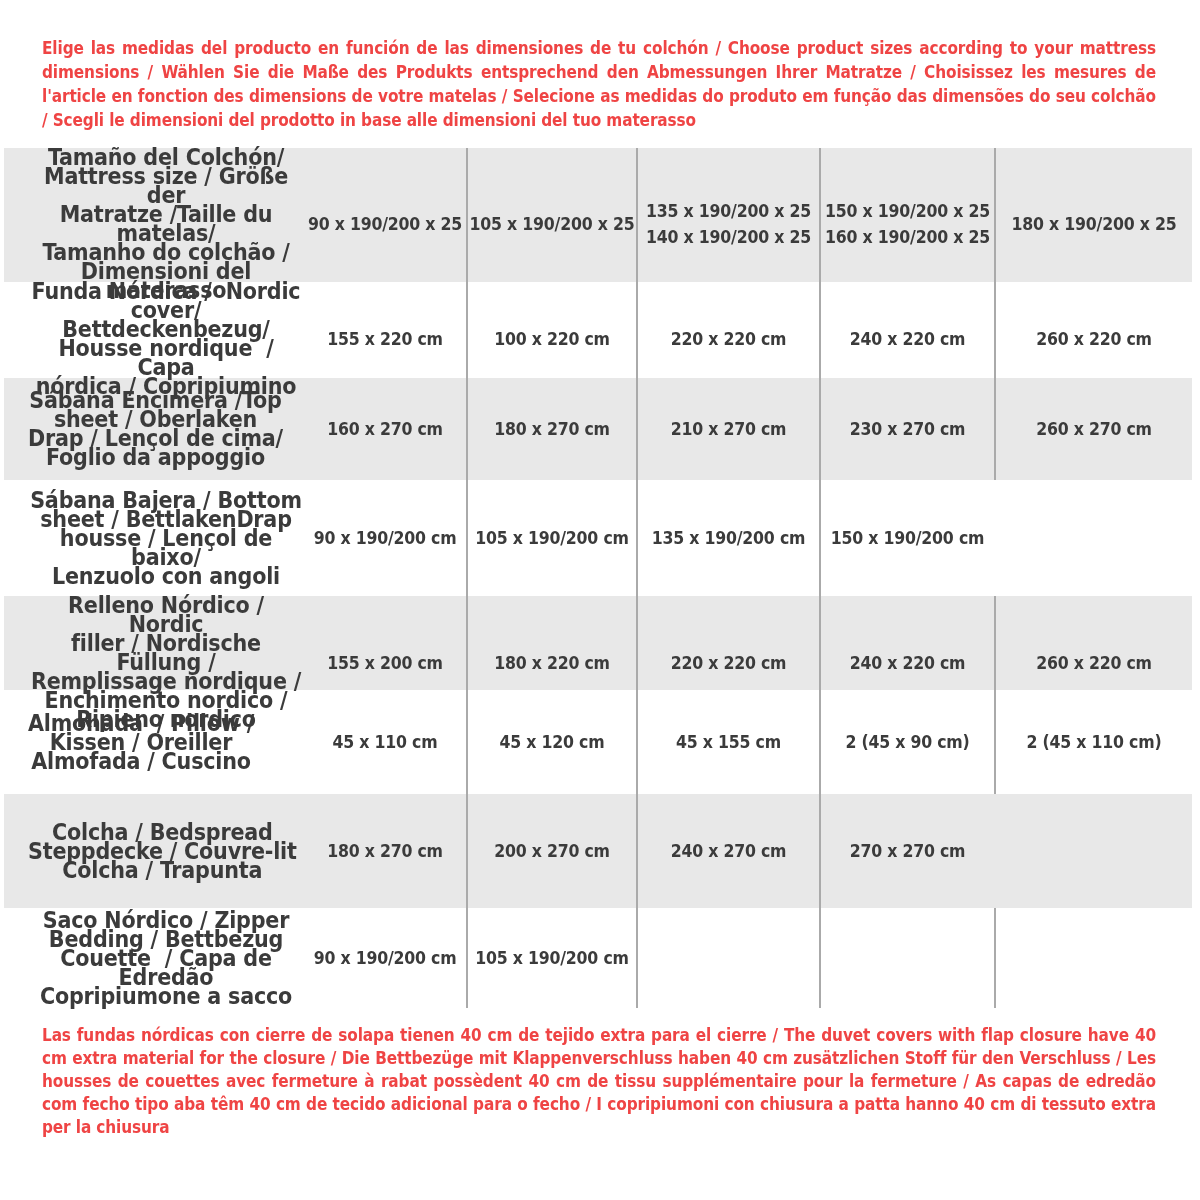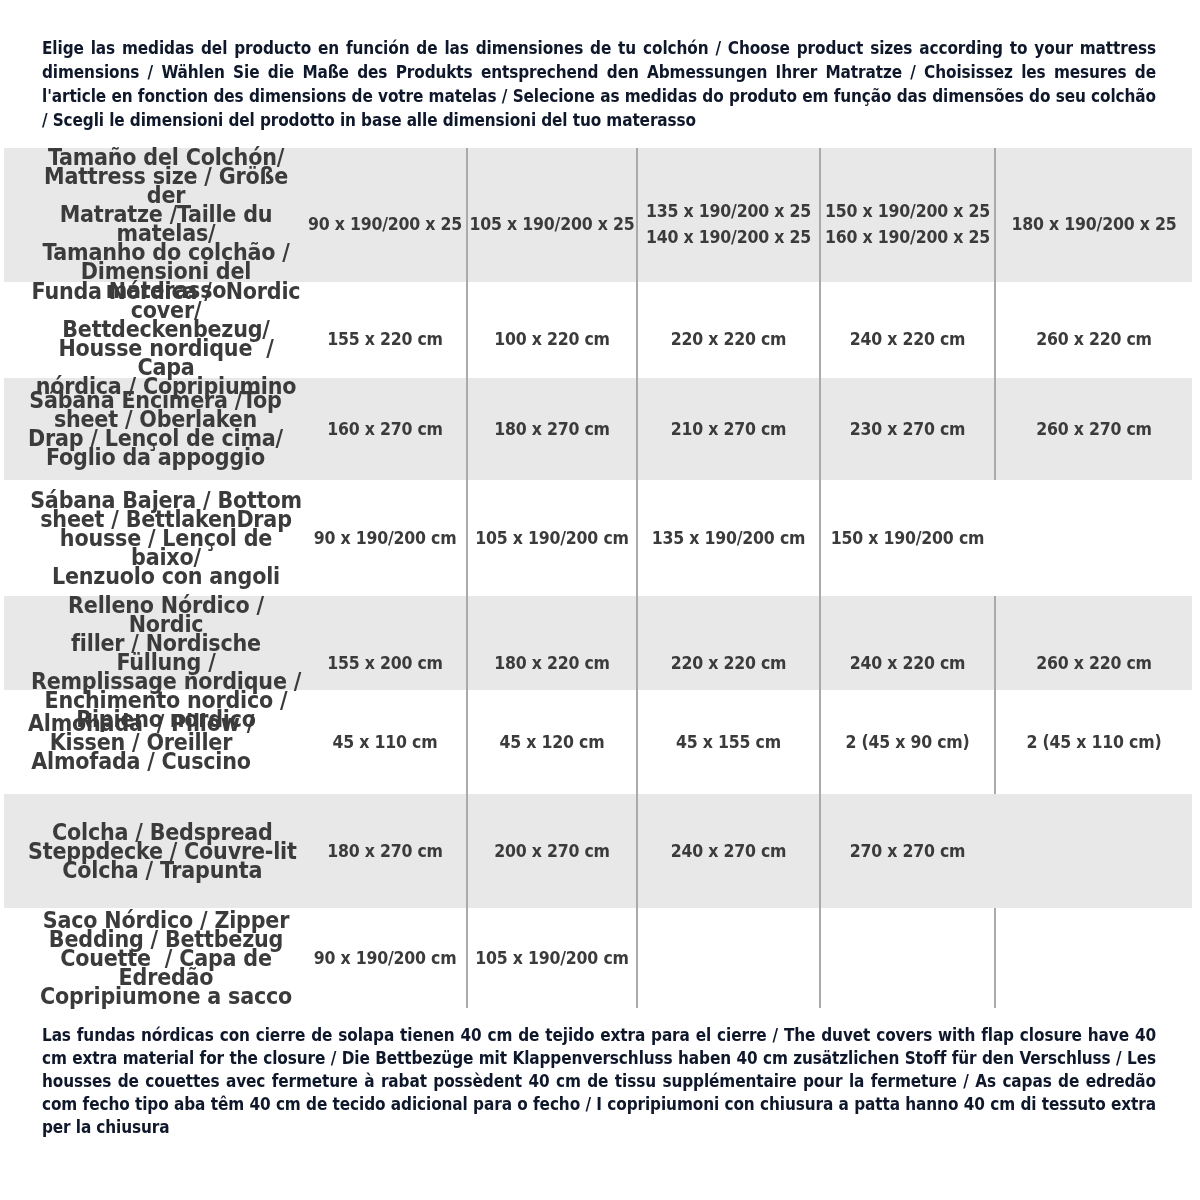--- a/index.html
+++ b/index.html
@@ -13,21 +13,21 @@
     font-family: "DejaVu Sans", "Liberation Sans", sans-serif;
     font-stretch: condensed;
     color: #3b3b3b;
     -webkit-font-smoothing: antialiased;
   }
   .intro, .footnote {
     font-size: 17px;
     font-weight: 700;
     line-height: 24px;
     text-align: justify;
-    color: #0f172a;
+    color: #ef4444;
     letter-spacing: -0.1px;
   }
   .intro    { margin: 36px 44px 16px 42px; }
   .footnote { margin: 16px 44px 16px 42px; line-height: 23px; }
 
   .size-table {
     margin: 0 4px 0 4px;
     width: 1188px;
   }
   .row {

